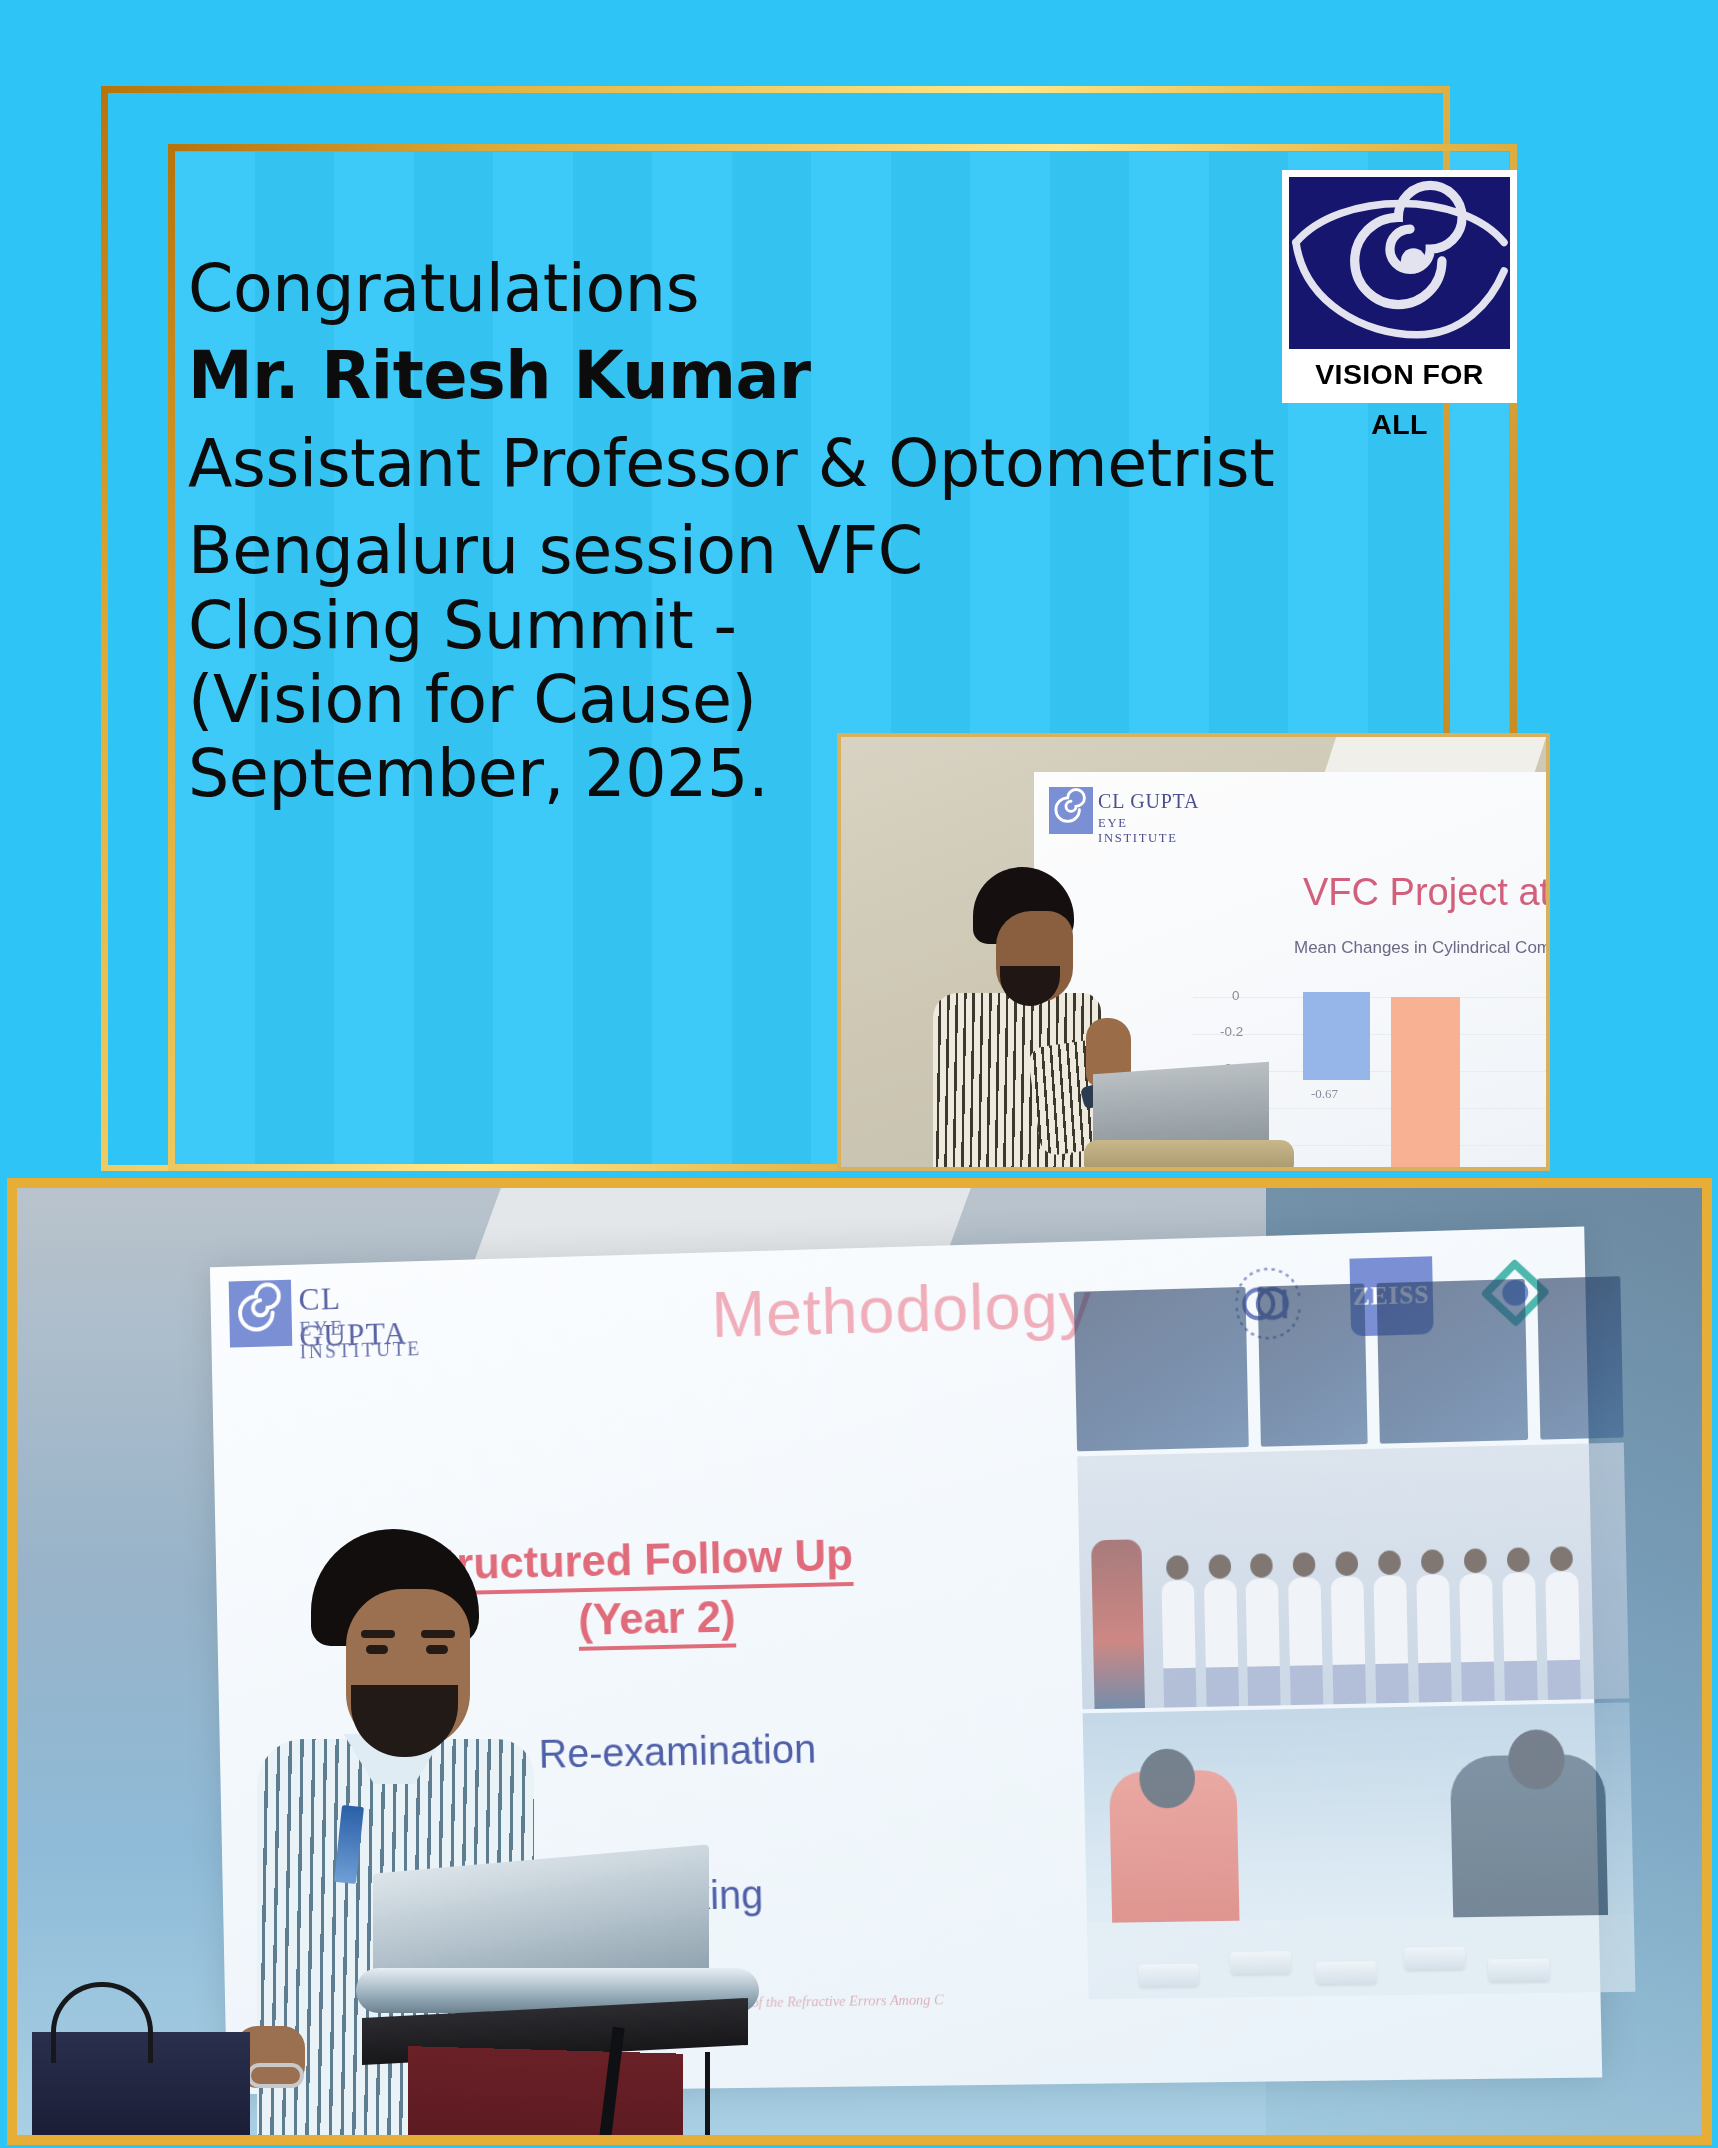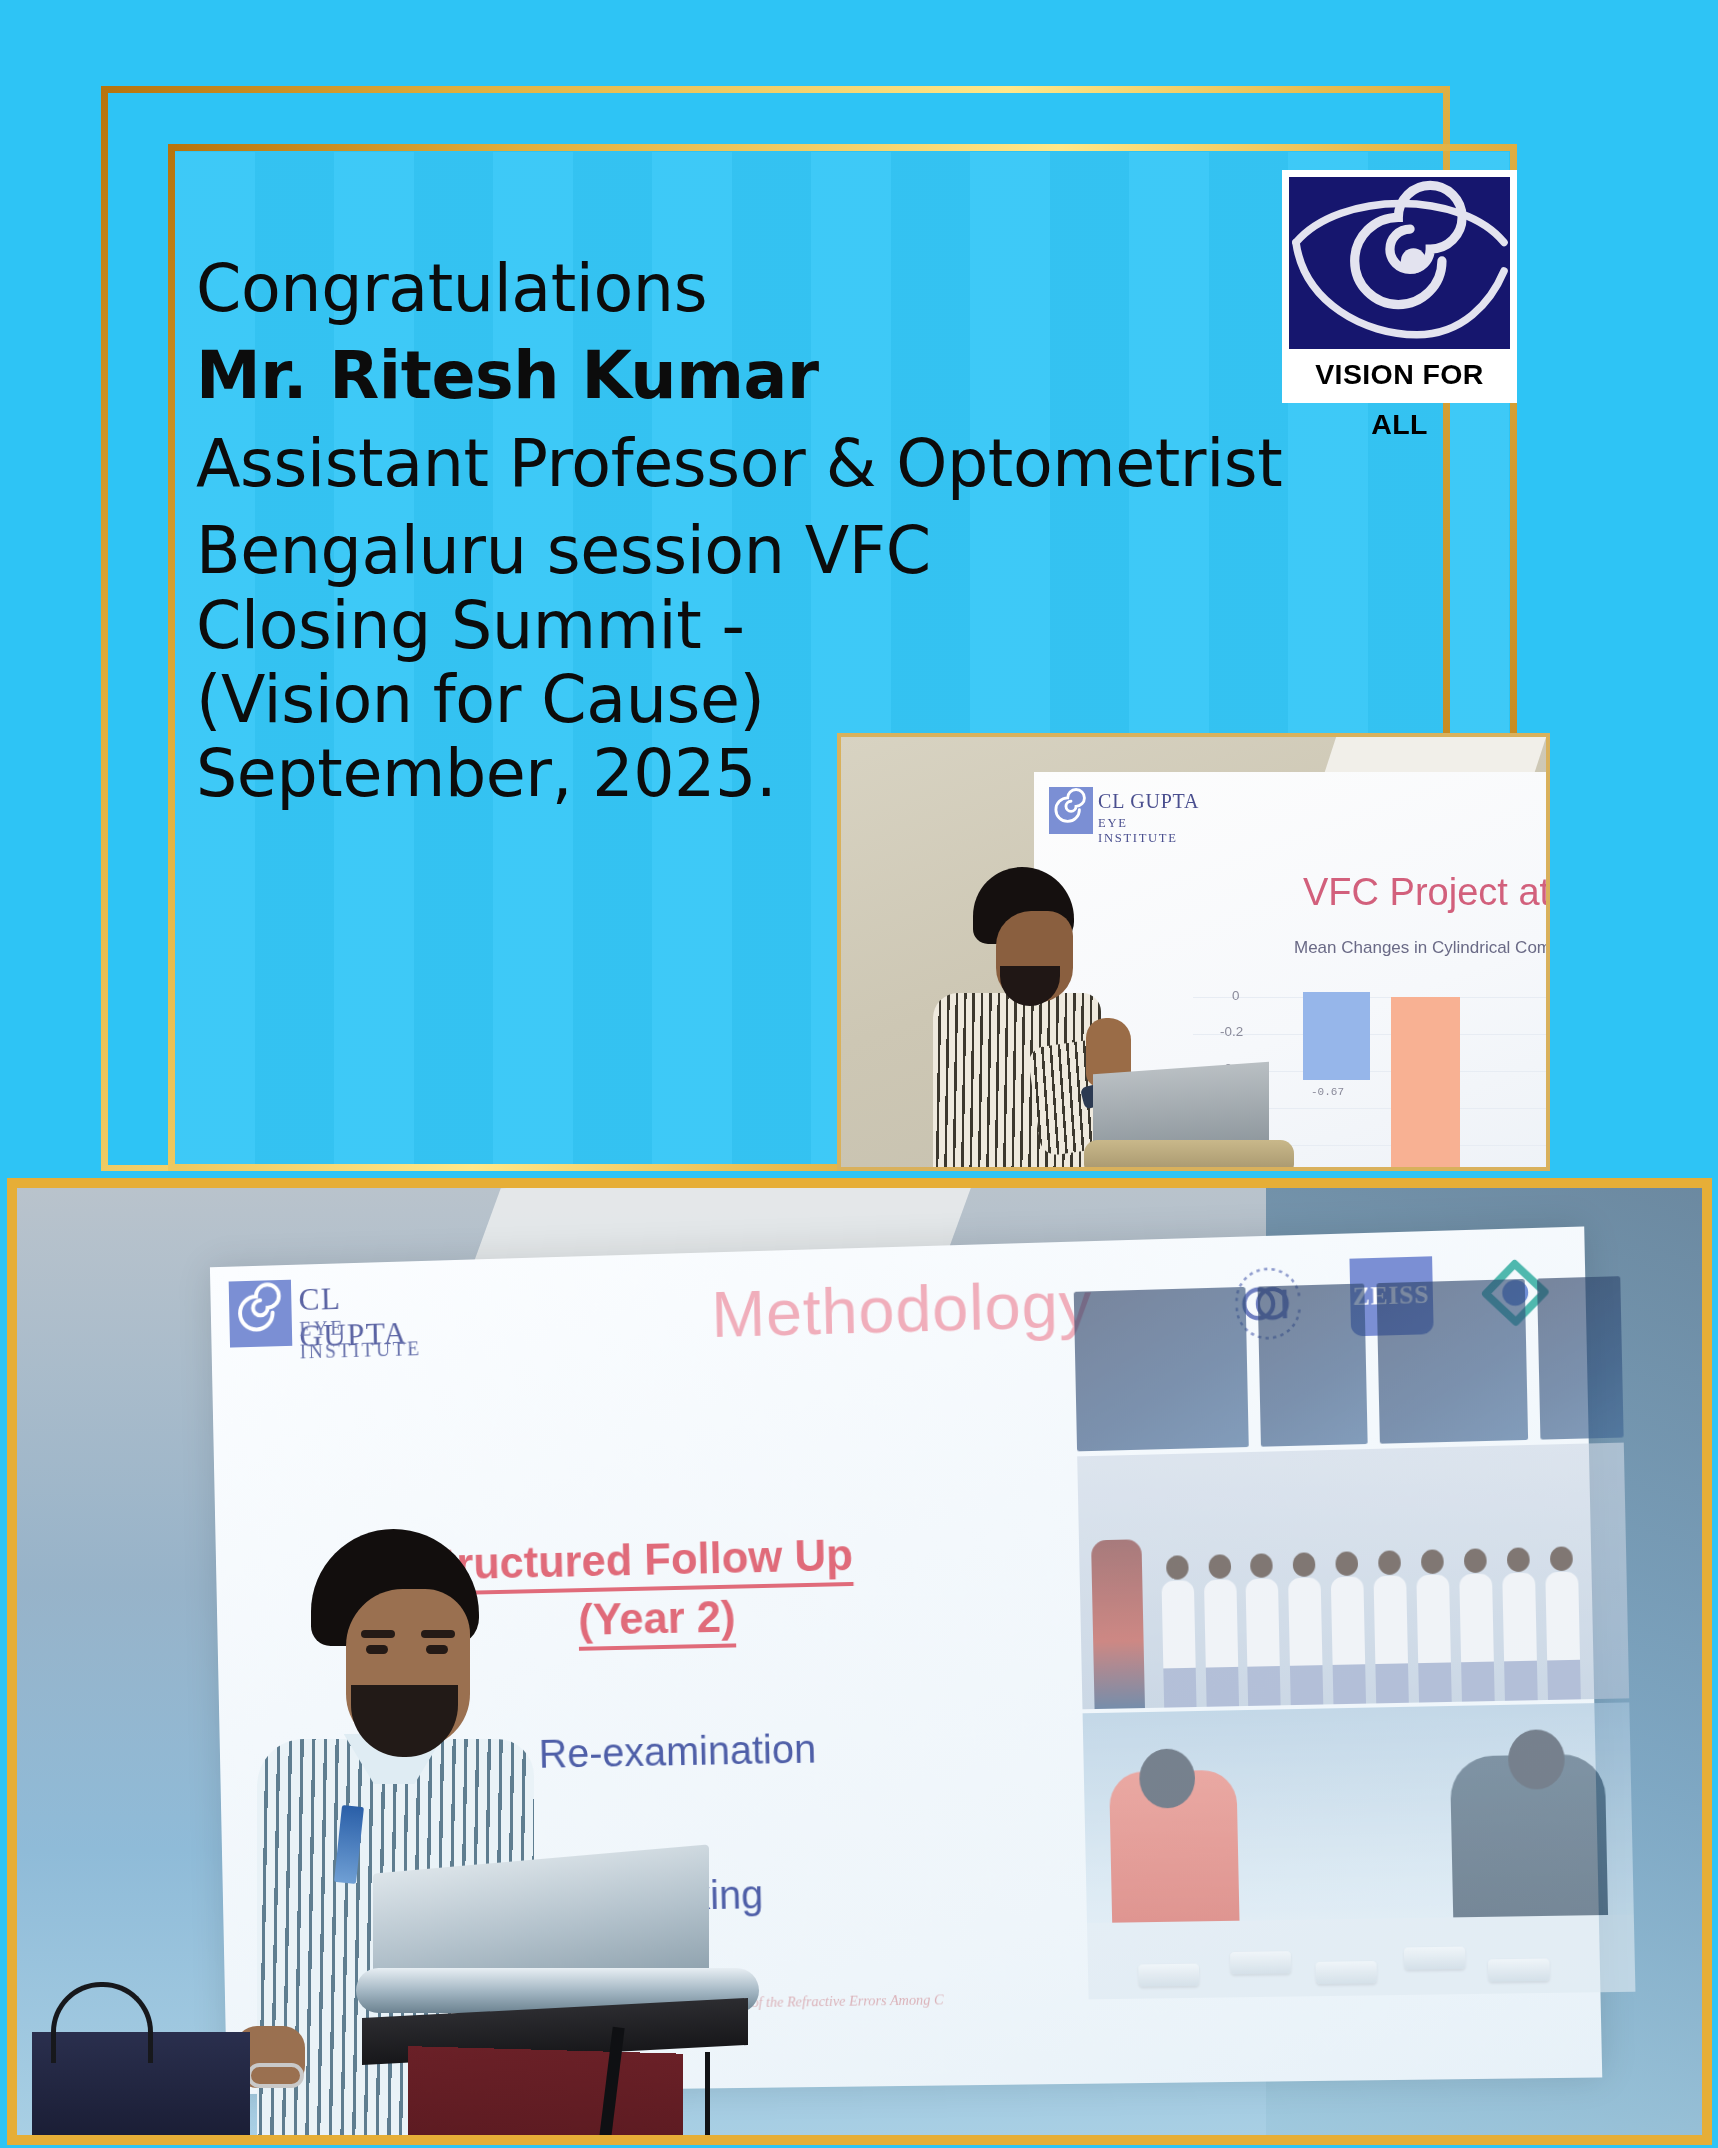--- a/index.html
+++ b/index.html
@@ -41,21 +41,21 @@
     width:1334px;height:1019px;
     background:
       repeating-linear-gradient(90deg,
         rgba(255,255,255,.045) 0px, rgba(255,255,255,.045) 80px,
         rgba(0,0,0,.025) 80px, rgba(0,0,0,.025) 159px);
     background-color:#35c7f7;
   }
 
   
   .text-block{
-    position:absolute;left:196px;top:252px;width:1192px;
+    position:absolute;left:188px;top:252px;width:1192px;
     color:#0c0c0c;
     line-height:1.14;
   }
   .tline{display:block;font-weight:400;font-size:65px;letter-spacing:-0.4px;
     font-family:"DejaVu Sans","Liberation Sans",sans-serif;
     white-space:nowrap;}
   .tline.bold{font-weight:700;}
   .gap{height:13.4px;}
 
   
@@ -94,21 +94,21 @@
   #inset-photo .cl-sub{position:absolute;left:49px;top:28.5px;font-size:12.6px;color:#4a4f8f;
     font-family:"Liberation Serif",serif;letter-spacing:1.7px;}
   #inset-photo .slide-title{position:absolute;left:269px;top:99px;font-size:38px;color:#d2607c;
     font-family:"Liberation Sans",sans-serif;white-space:nowrap;}
   #inset-photo .slide-sub{position:absolute;left:260px;top:166px;font-size:17px;color:#6a6a86;
     font-family:"Liberation Sans",sans-serif;white-space:nowrap;}
   #inset-photo .axl{position:absolute;font-size:13.4px;color:#8a8a9a;font-family:"Liberation Sans",sans-serif;}
   #inset-photo .grid-l{position:absolute;left:159px;width:361px;height:0.8px;background:#e7ecf3;}
   #inset-photo .bar-blue{position:absolute;left:269px;top:220px;width:67px;height:88px;background:#96b6ea;}
   #inset-photo .bar-peach{position:absolute;left:357px;top:225px;width:69px;height:213px;background:#f8b193;}
-  #inset-photo .bar-val{position:absolute;font-size:11px;color:#8a8a9a;font-family:Liberation Mono, monospace;}
+  #inset-photo .bar-val{position:absolute;font-size:13px;color:#8a8a9a;font-family:Liberation Serif, serif;}
   #inset-photo .person{position:absolute;left:92px;top:130px;width:180px;height:310px;}
   #inset-photo .hair{position:absolute;left:40px;top:0;width:101px;height:77px;background:#15100f;border-radius:49px 52px 22px 15px;}
   #inset-photo .face{position:absolute;left:63px;top:44px;width:77px;height:91px;background:#8a5f3f;border-radius:35px 25px 34px 34px;}
   #inset-photo .beard{position:absolute;left:67px;top:99px;width:60px;height:40px;background:#201715;border-radius:0 0 32px 32px;}
   #inset-photo .torso{position:absolute;left:0px;top:126px;width:168px;height:189px;
     background:repeating-linear-gradient(91deg,#efeade 0px,#efeade 5.9px,#3c382e 5.9px,#3c382e 8.4px);
     border-radius:25px 18.5px 0 0;}
   #inset-photo .arm{position:absolute;left:101px;top:176px;width:76px;height:109px;
     background:repeating-linear-gradient(94deg,#efeade 0px,#efeade 5.9px,#3c382e 5.9px,#3c382e 8.4px);
     border-radius:17px;transform:rotate(-8deg);}

